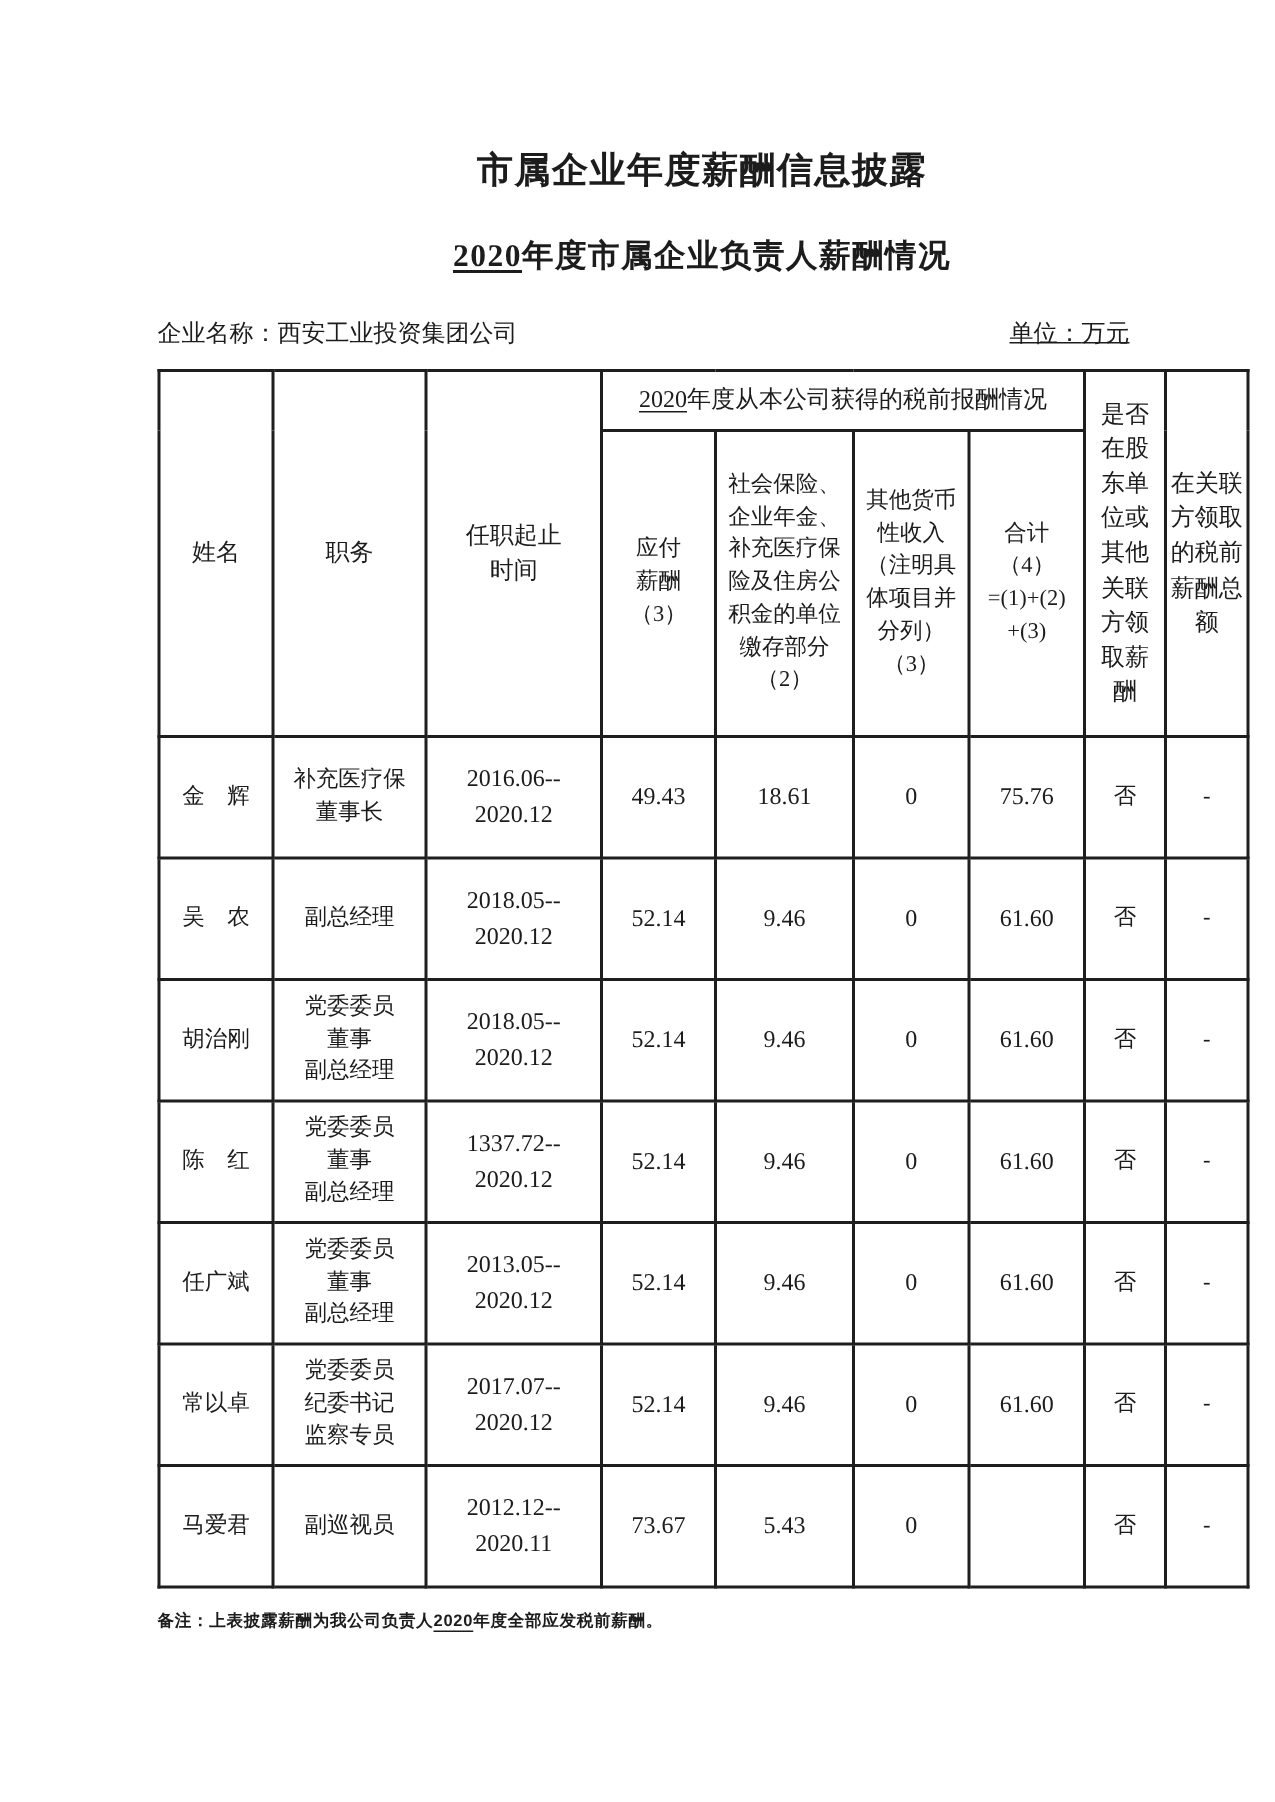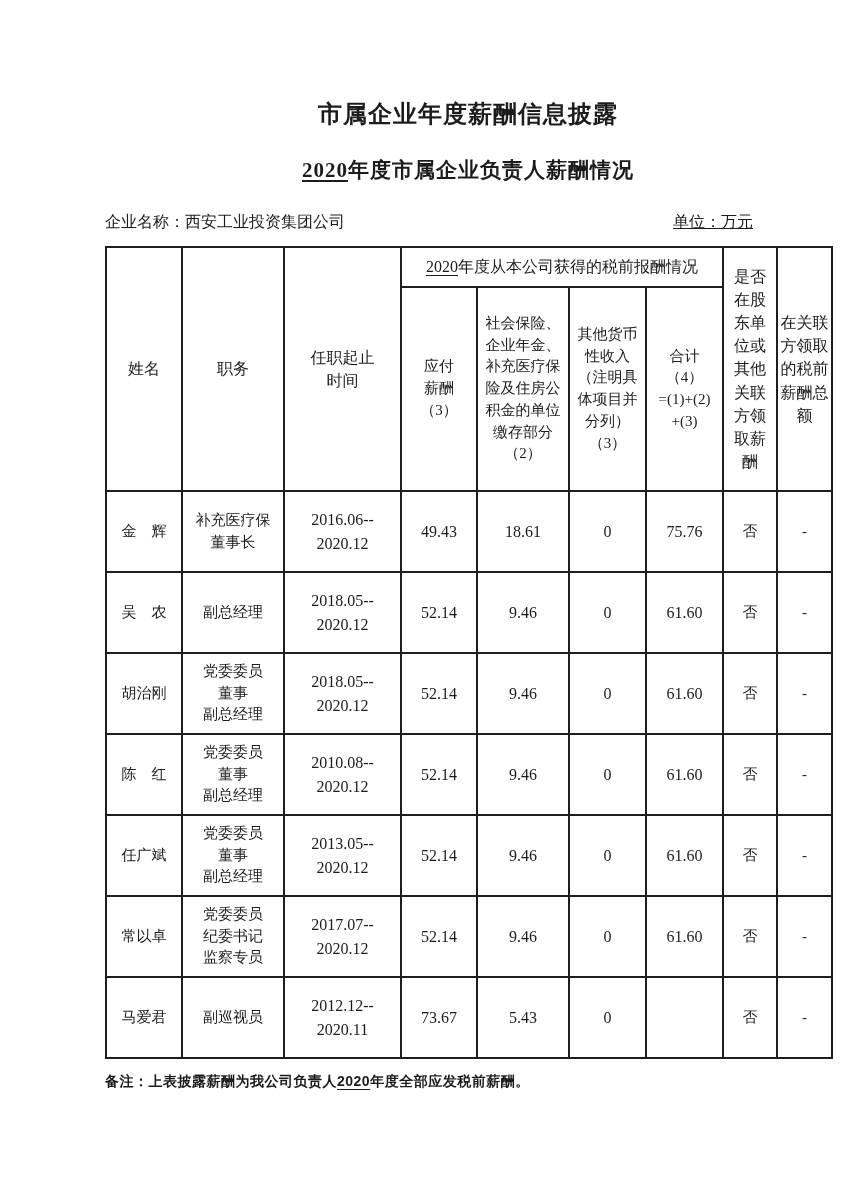--- a/index.html
+++ b/index.html
@@ -69,21 +69,21 @@
   tr.span-row { height: 40px; }
   tr.span-row th { font-size: 16px; }
   tr.sub-row { height: 204px; }
   tbody.data-rows tr { height: 81px; }
   td.c-term, td.c-num { font-size: 16px; }
   td.c-dash { font-size: 15px; }
   .note-line {
     margin-top: 14px;
     font-family: "Liberation Sans", "DejaVu Sans", sans-serif;
     font-weight: bold;
-    font-size: 14px;
+    font-size: 11px;
     letter-spacing: 0.5px;
   }
 </style>
 </head>
 <body>
 
 <div class="page">
 
   <h1 class="doc-title">市属企业年度薪酬信息披露</h1>
 
@@ -189,21 +189,21 @@
     <td class="c-num">0</td>
     <td class="c-num">61.60</td>
     <td class="c-rel">否</td>
     <td class="c-dash">-</td>
   </tr>
         <tr>
     <td class="c-name">陈　红</td>
     <td class="c-pos">党委委员
 董事
 副总经理</td>
-    <td class="c-term">2010.08--
+    <td class="c-term">1337.72--
 2020.12</td>
     <td class="c-num">52.14</td>
     <td class="c-num">9.46</td>
     <td class="c-num">0</td>
     <td class="c-num">61.60</td>
     <td class="c-rel">否</td>
     <td class="c-dash">-</td>
   </tr>
         <tr>
     <td class="c-name">任广斌</td>

